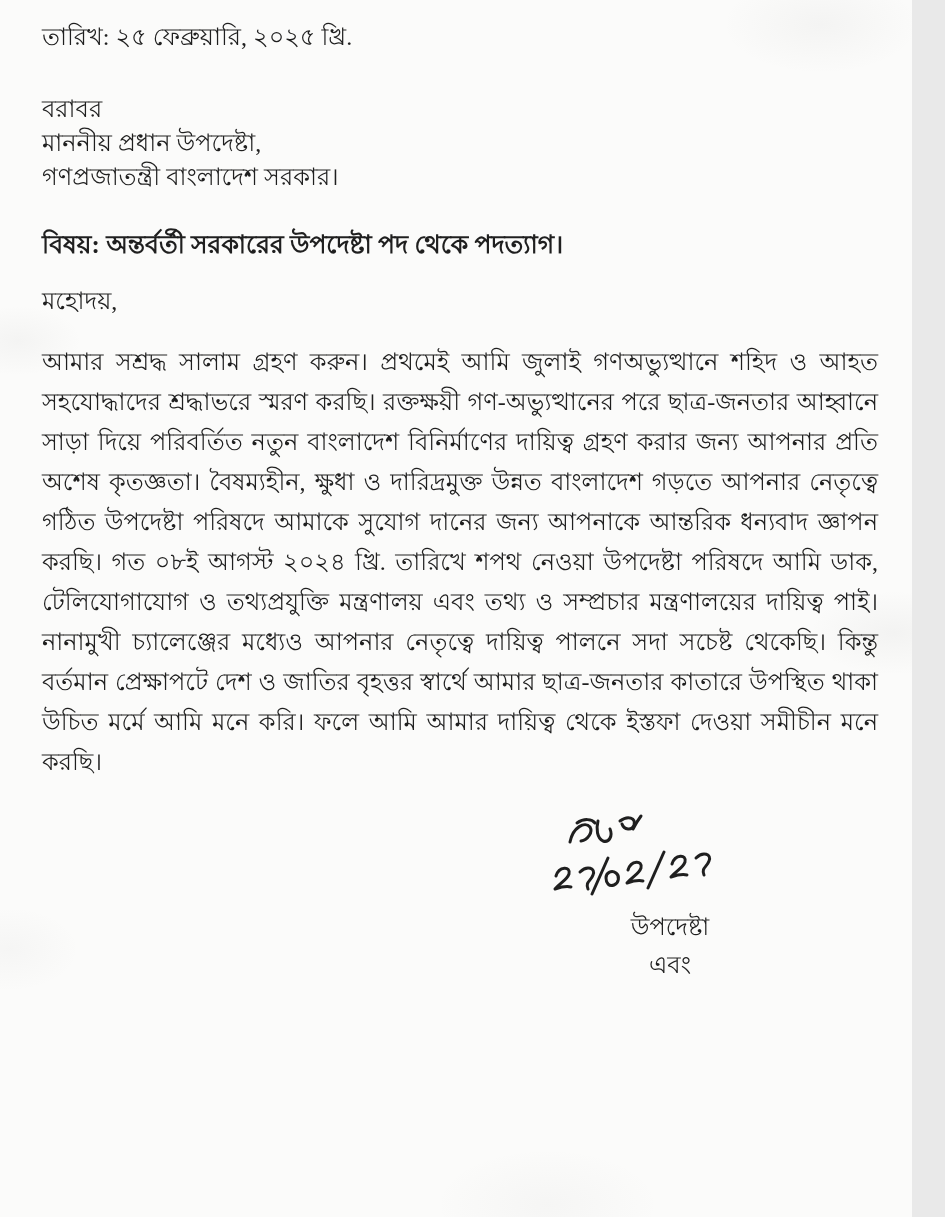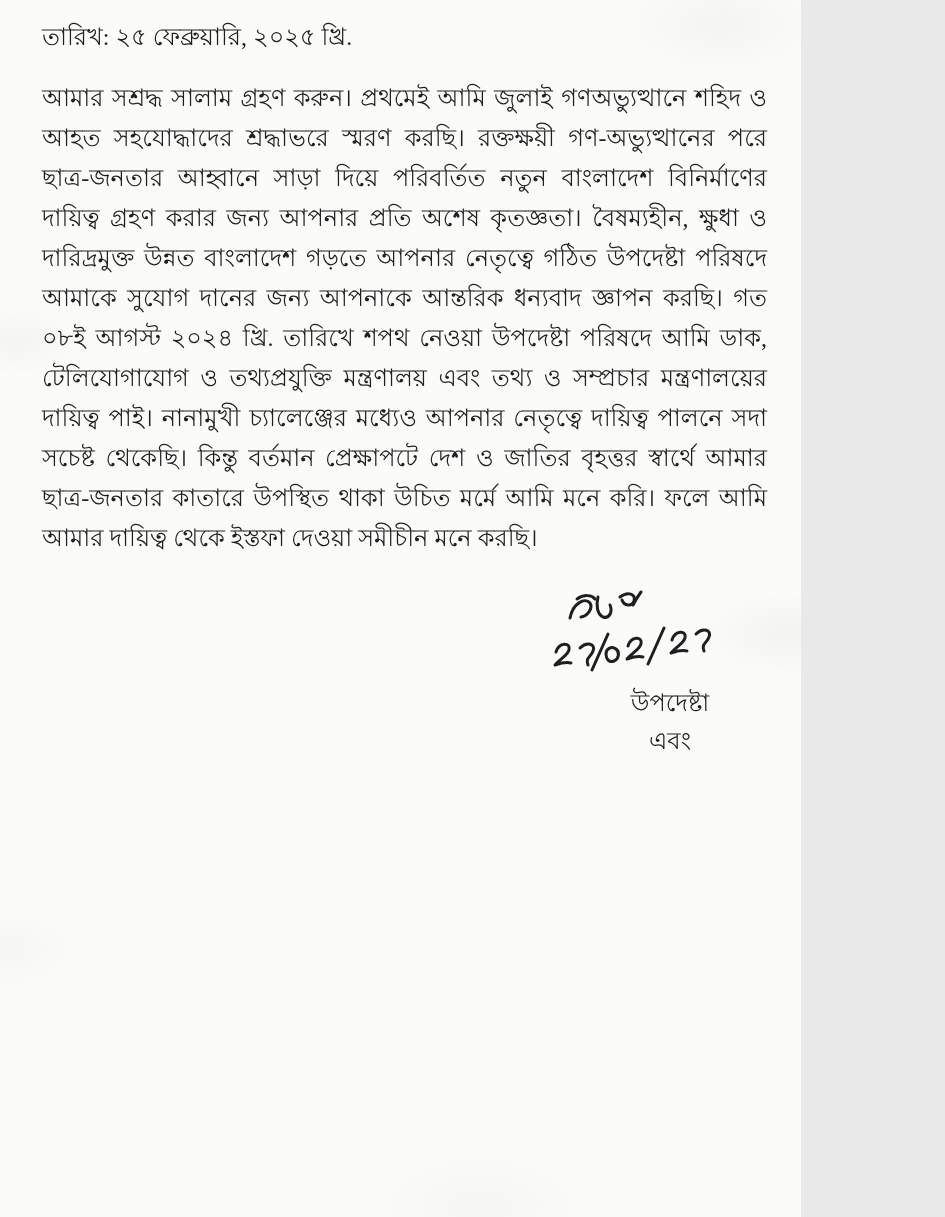--- a/index.html
+++ b/index.html
@@ -8,21 +8,21 @@
   }
   html,body{margin:0;padding:0;}
   body{
     width:945px;height:1217px;
     font-family:"Liberation Serif","DejaVu Sans",sans-serif;
     color:var(--ink);
     background:#e9e9e9;
   }
   .page{
     position:relative;
-    width:801px;height:1217px;
+    width:912px;height:1217px;
     box-sizing:border-box;
     padding:20px 34px 0 42px;
     overflow:hidden;
     background-color:var(--paper);
     background-image:
       radial-gradient(140px 70px at 90% 2%, rgba(110,110,110,.05), transparent 70%),
       radial-gradient(90px 50px at 2% 28%, rgba(110,110,110,.05), transparent 70%),
       radial-gradient(120px 60px at 98% 52%, rgba(110,110,110,.06), transparent 70%),
       radial-gradient(100px 60px at 1% 78%, rgba(110,110,110,.04), transparent 70%),
       radial-gradient(160px 80px at 60% 99%, rgba(110,110,110,.04), transparent 70%);
@@ -77,22 +77,29 @@
     line-height:38px;
   }
 </style>
 </head>
 <body>
 
 <div class="page">
 
   <div class="date">তারিখ: ২৫ ফেব্রুয়ারি, ২০২৫ খ্রি.</div>
 
+  <div class="recipient">
+    <div>বরাবর</div>
+    <div>মাননীয় প্রধান উপদেষ্টা,</div>
+    <div>গণপ্রজাতন্ত্রী বাংলাদেশ সরকার।</div>
+  </div>
 
+  <div class="subject">বিষয়: অন্তর্বর্তী সরকারের উপদেষ্টা পদ থেকে পদত্যাগ।</div>
 
+  <div class="salutation">মহোদয়,</div>
 
   <p class="para">আমার সশ্রদ্ধ সালাম গ্রহণ করুন। প্রথমেই আমি জুলাই গণঅভ্যুত্থানে শহিদ ও আহত সহযোদ্ধাদের শ্রদ্ধাভরে স্মরণ করছি। রক্তক্ষয়ী গণ-অভ্যুত্থানের পরে ছাত্র-জনতার আহ্বানে সাড়া দিয়ে পরিবর্তিত নতুন বাংলাদেশ বিনির্মাণের দায়িত্ব গ্রহণ করার জন্য আপনার প্রতি অশেষ কৃতজ্ঞতা। বৈষম্যহীন, ক্ষুধা ও দারিদ্রমুক্ত উন্নত বাংলাদেশ গড়তে আপনার নেতৃত্বে গঠিত উপদেষ্টা পরিষদে আমাকে সুযোগ দানের জন্য আপনাকে আন্তরিক ধন্যবাদ জ্ঞাপন করছি। গত ০৮ই আগস্ট ২০২৪ খ্রি. তারিখে শপথ নেওয়া উপদেষ্টা পরিষদে আমি ডাক, টেলিযোগাযোগ ও তথ্যপ্রযুক্তি মন্ত্রণালয় এবং তথ্য ও সম্প্রচার মন্ত্রণালয়ের দায়িত্ব পাই। নানামুখী চ্যালেঞ্জের মধ্যেও আপনার নেতৃত্বে দায়িত্ব পালনে সদা সচেষ্ট থেকেছি। কিন্তু বর্তমান প্রেক্ষাপটে দেশ ও জাতির বৃহত্তর স্বার্থে আমার ছাত্র-জনতার কাতারে উপস্থিত থাকা উচিত মর্মে আমি মনে করি। ফলে আমি আমার দায়িত্ব থেকে ইস্তফা দেওয়া সমীচীন মনে করছি।</p>
 
 
   <div class="sign-col">
 
 
     <svg class="sig" viewBox="0 0 200 90" role="img" aria-label="হাতে লেখা স্বাক্ষর: নাহিদ, ২৫/০২/২৫">
       <g>
         <path d="M30,30 C33,15 45,9 50,15 C53,20 48,28 41,29"></path>

